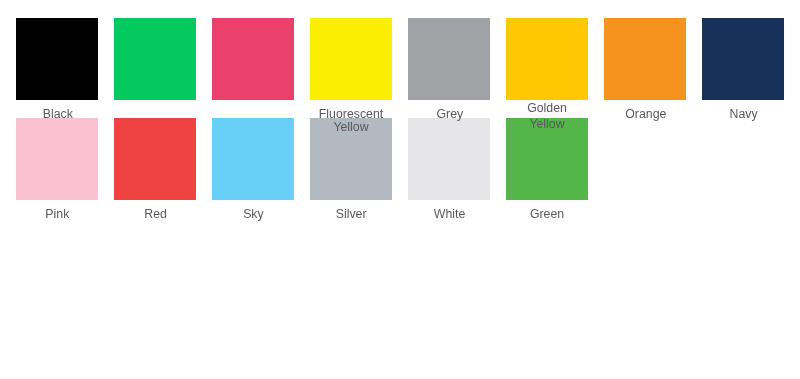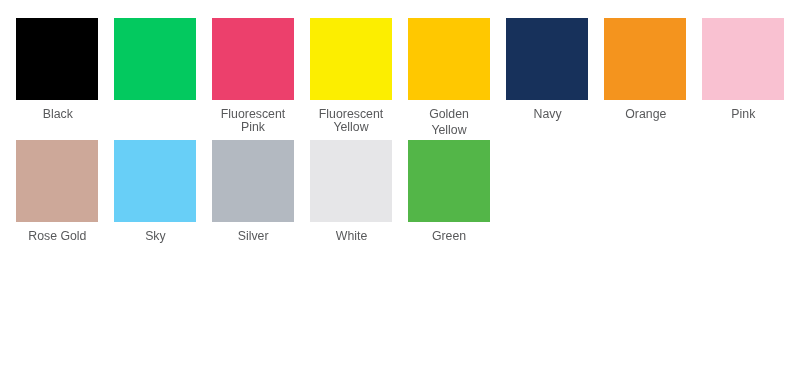--- a/index.html
+++ b/index.html
@@ -5,72 +5,75 @@
 <style>
   html, body { margin:0; padding:0; background:#ffffff; }
   body {
     width:800px; height:379px; overflow:hidden;
     font-family:"Liberation Sans", sans-serif;
   }
   .swatch-grid {
     position:absolute; left:15.6px; top:17.6px;
     width:784px; display:flex; flex-wrap:wrap;
   }
-  .swatch-cell { width:98px; height:122px; box-sizing:border-box; }
+  .swatch-cell { width:98px; height:100px; box-sizing:border-box; }
   .swatch-chip { width:82.2px; height:82.2px; }
   .swatch-label {
     width:82px; text-align:center;
     font-size:13.7px; line-height:13.0px;
     color:#58595b; margin-top:6.9px; font-weight:400;
   }
-  .swatch-label--loose { line-height:16.2px; margin-top:6.0px; }
+  .swatch-label--loose { line-height:16.2px; margin-top:0; }
   .swatch-label span {
     display:inline-block;
     transform:scaleX(0.90) translateZ(0);
     position:relative; left:0.8px;
   }
 </style>
 </head>
 <body>
 
 <div class="swatch-grid">
   <div class="swatch-cell">
     <div class="swatch-chip" style="background-color: rgb(0, 0, 0);"></div>
     <div class="swatch-label"><span>Black</span></div>
   </div>
   <div class="swatch-cell">
     <div class="swatch-chip" style="background-color: rgb(3, 201, 95);"></div>
   </div>
   <div class="swatch-cell">
     <div class="swatch-chip" style="background-color: rgb(236, 64, 108);"></div>
-    <div class="swatch-label"><span>Fluorescent Pink</span></div>
   </div>
   <div class="swatch-cell">
     <div class="swatch-chip" style="background-color: rgb(252, 238, 0);"></div>
     <div class="swatch-label"><span>Fluorescent Yellow</span></div>
   </div>
   <div class="swatch-cell">
+    <div class="swatch-chip" style="background-color: rgb(160, 162, 166);"></div>
+    <div class="swatch-label"><span>Grey</span></div>
+  </div>
+  <div class="swatch-cell">
     <div class="swatch-chip" style="background-color: rgb(255, 200, 0);"></div>
     <div class="swatch-label swatch-label--loose"><span>Golden Yellow</span></div>
+  </div>
+  <div class="swatch-cell">
+    <div class="swatch-chip" style="background-color: rgb(244, 148, 30);"></div>
+    <div class="swatch-label"><span>Orange</span></div>
   </div>
   <div class="swatch-cell">
     <div class="swatch-chip" style="background-color: rgb(23, 49, 91);"></div>
     <div class="swatch-label"><span>Navy</span></div>
   </div>
   <div class="swatch-cell">
-    <div class="swatch-chip" style="background-color: rgb(244, 148, 30);"></div>
-    <div class="swatch-label"><span>Orange</span></div>
-  </div>
-  <div class="swatch-cell">
     <div class="swatch-chip" style="background-color: rgb(249, 193, 209);"></div>
     <div class="swatch-label"><span>Pink</span></div>
   </div>
   <div class="swatch-cell">
-    <div class="swatch-chip" style="background-color: rgb(205, 168, 153);"></div>
-    <div class="swatch-label"><span>Rose Gold</span></div>
+    <div class="swatch-chip" style="background-color: rgb(238, 67, 64);"></div>
+    <div class="swatch-label"><span>Red</span></div>
   </div>
   <div class="swatch-cell">
     <div class="swatch-chip" style="background-color: rgb(104, 207, 247);"></div>
     <div class="swatch-label"><span>Sky</span></div>
   </div>
   <div class="swatch-cell">
     <div class="swatch-chip" style="background-color: rgb(179, 185, 193);"></div>
     <div class="swatch-label"><span>Silver</span></div>
   </div>
   <div class="swatch-cell">

